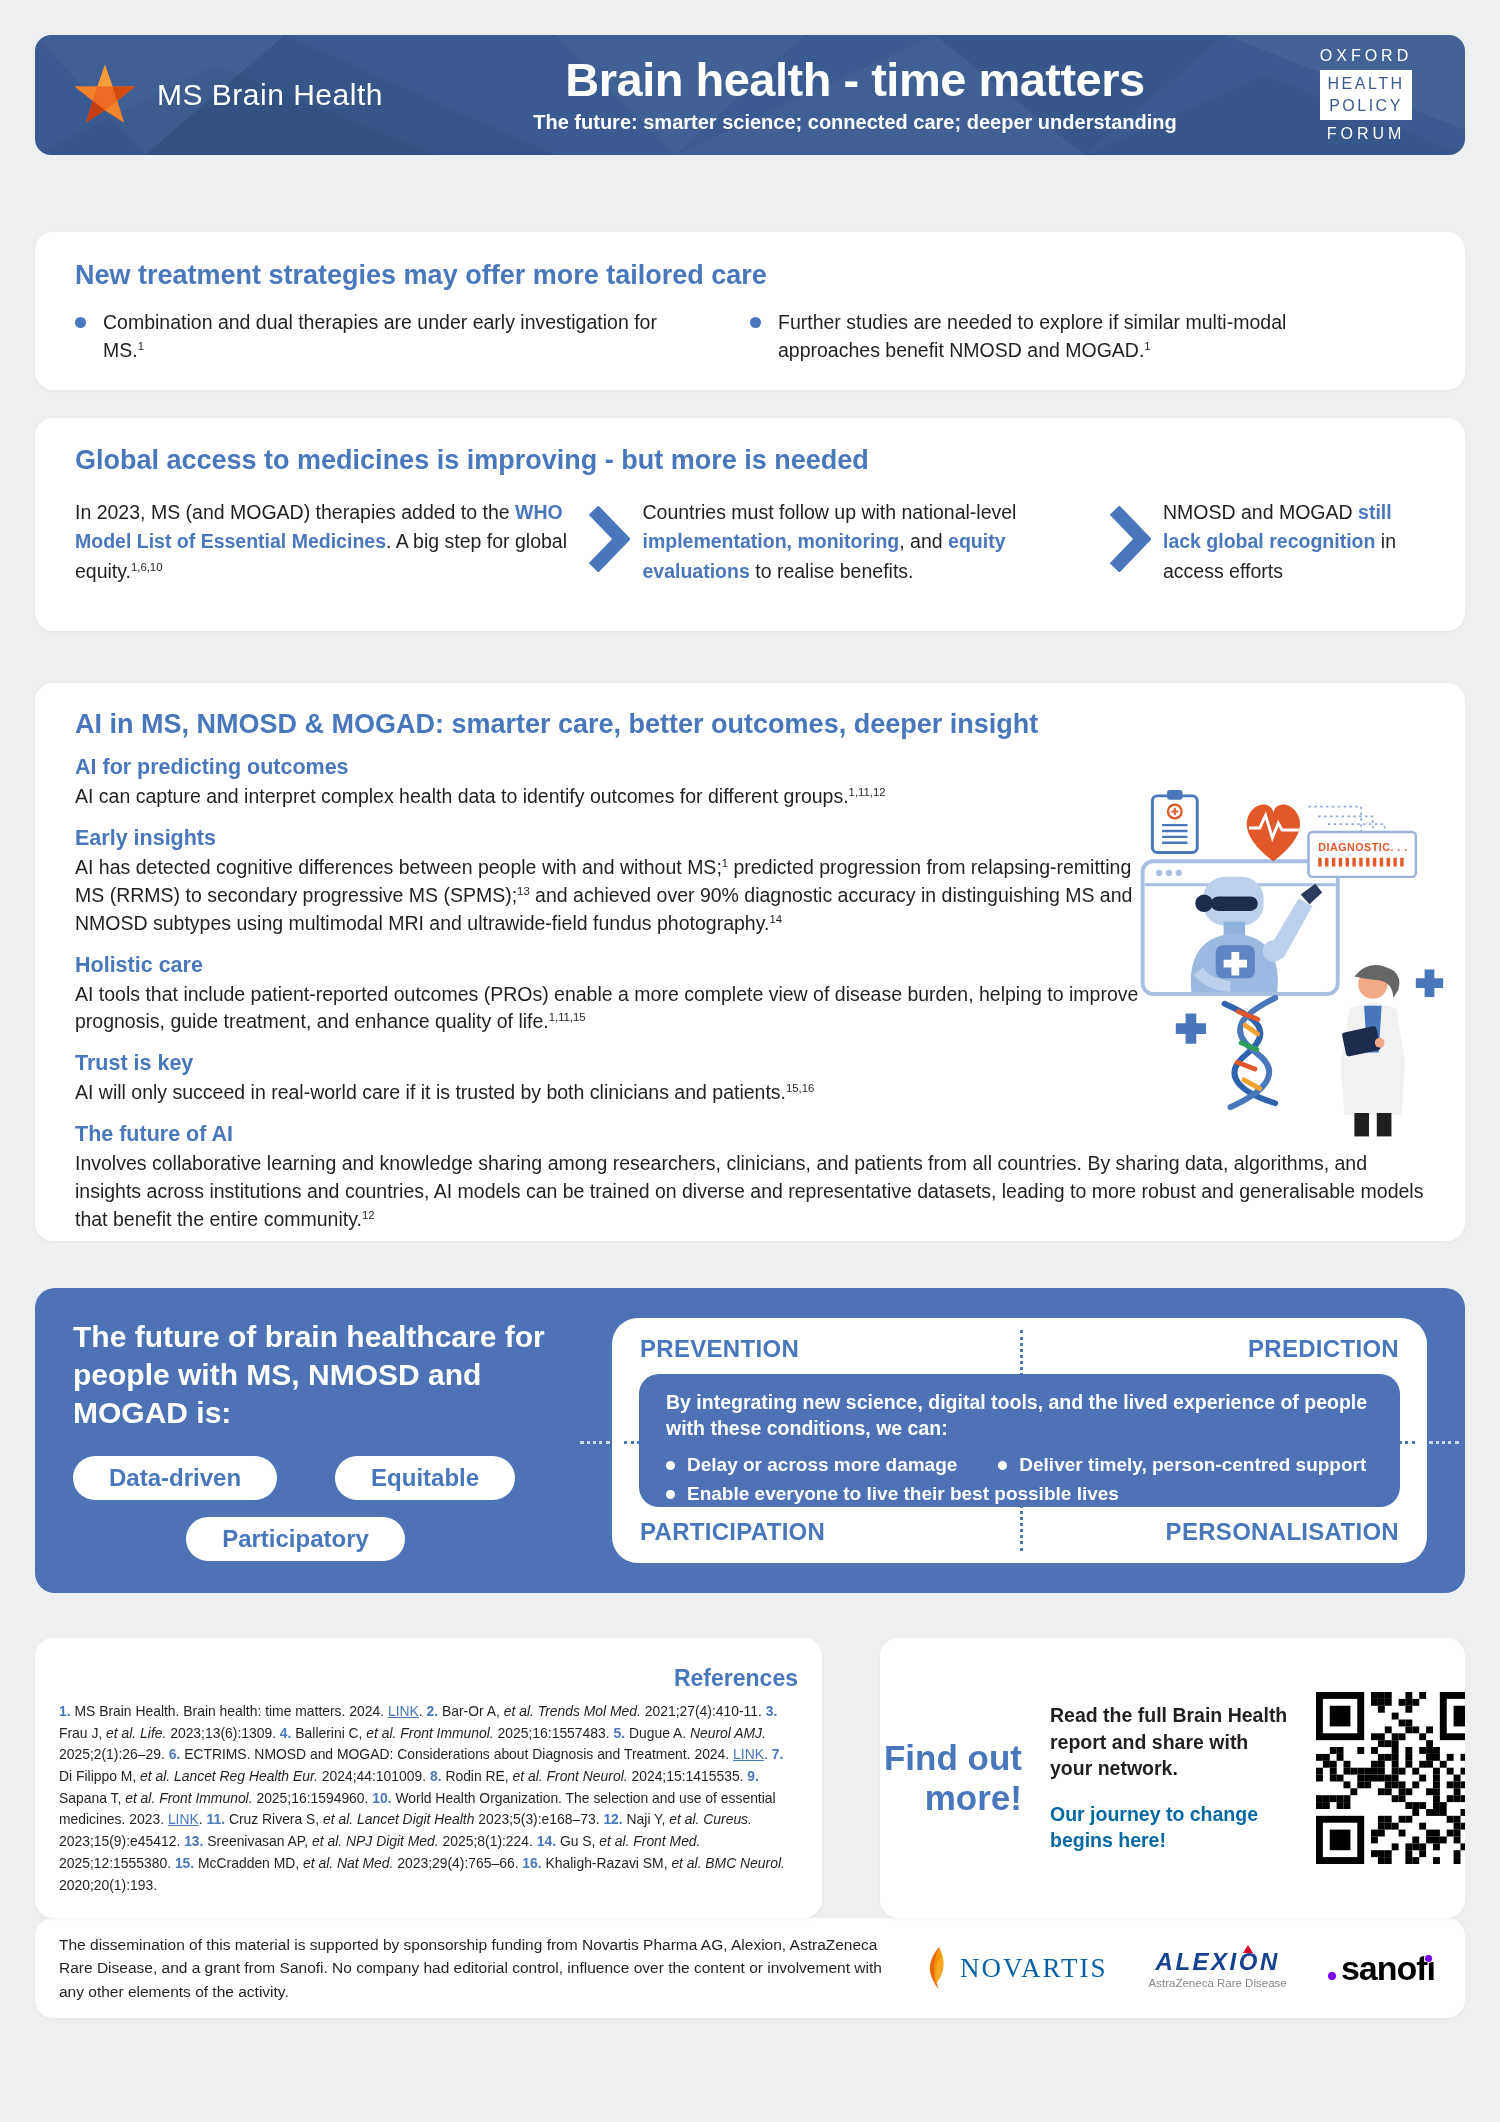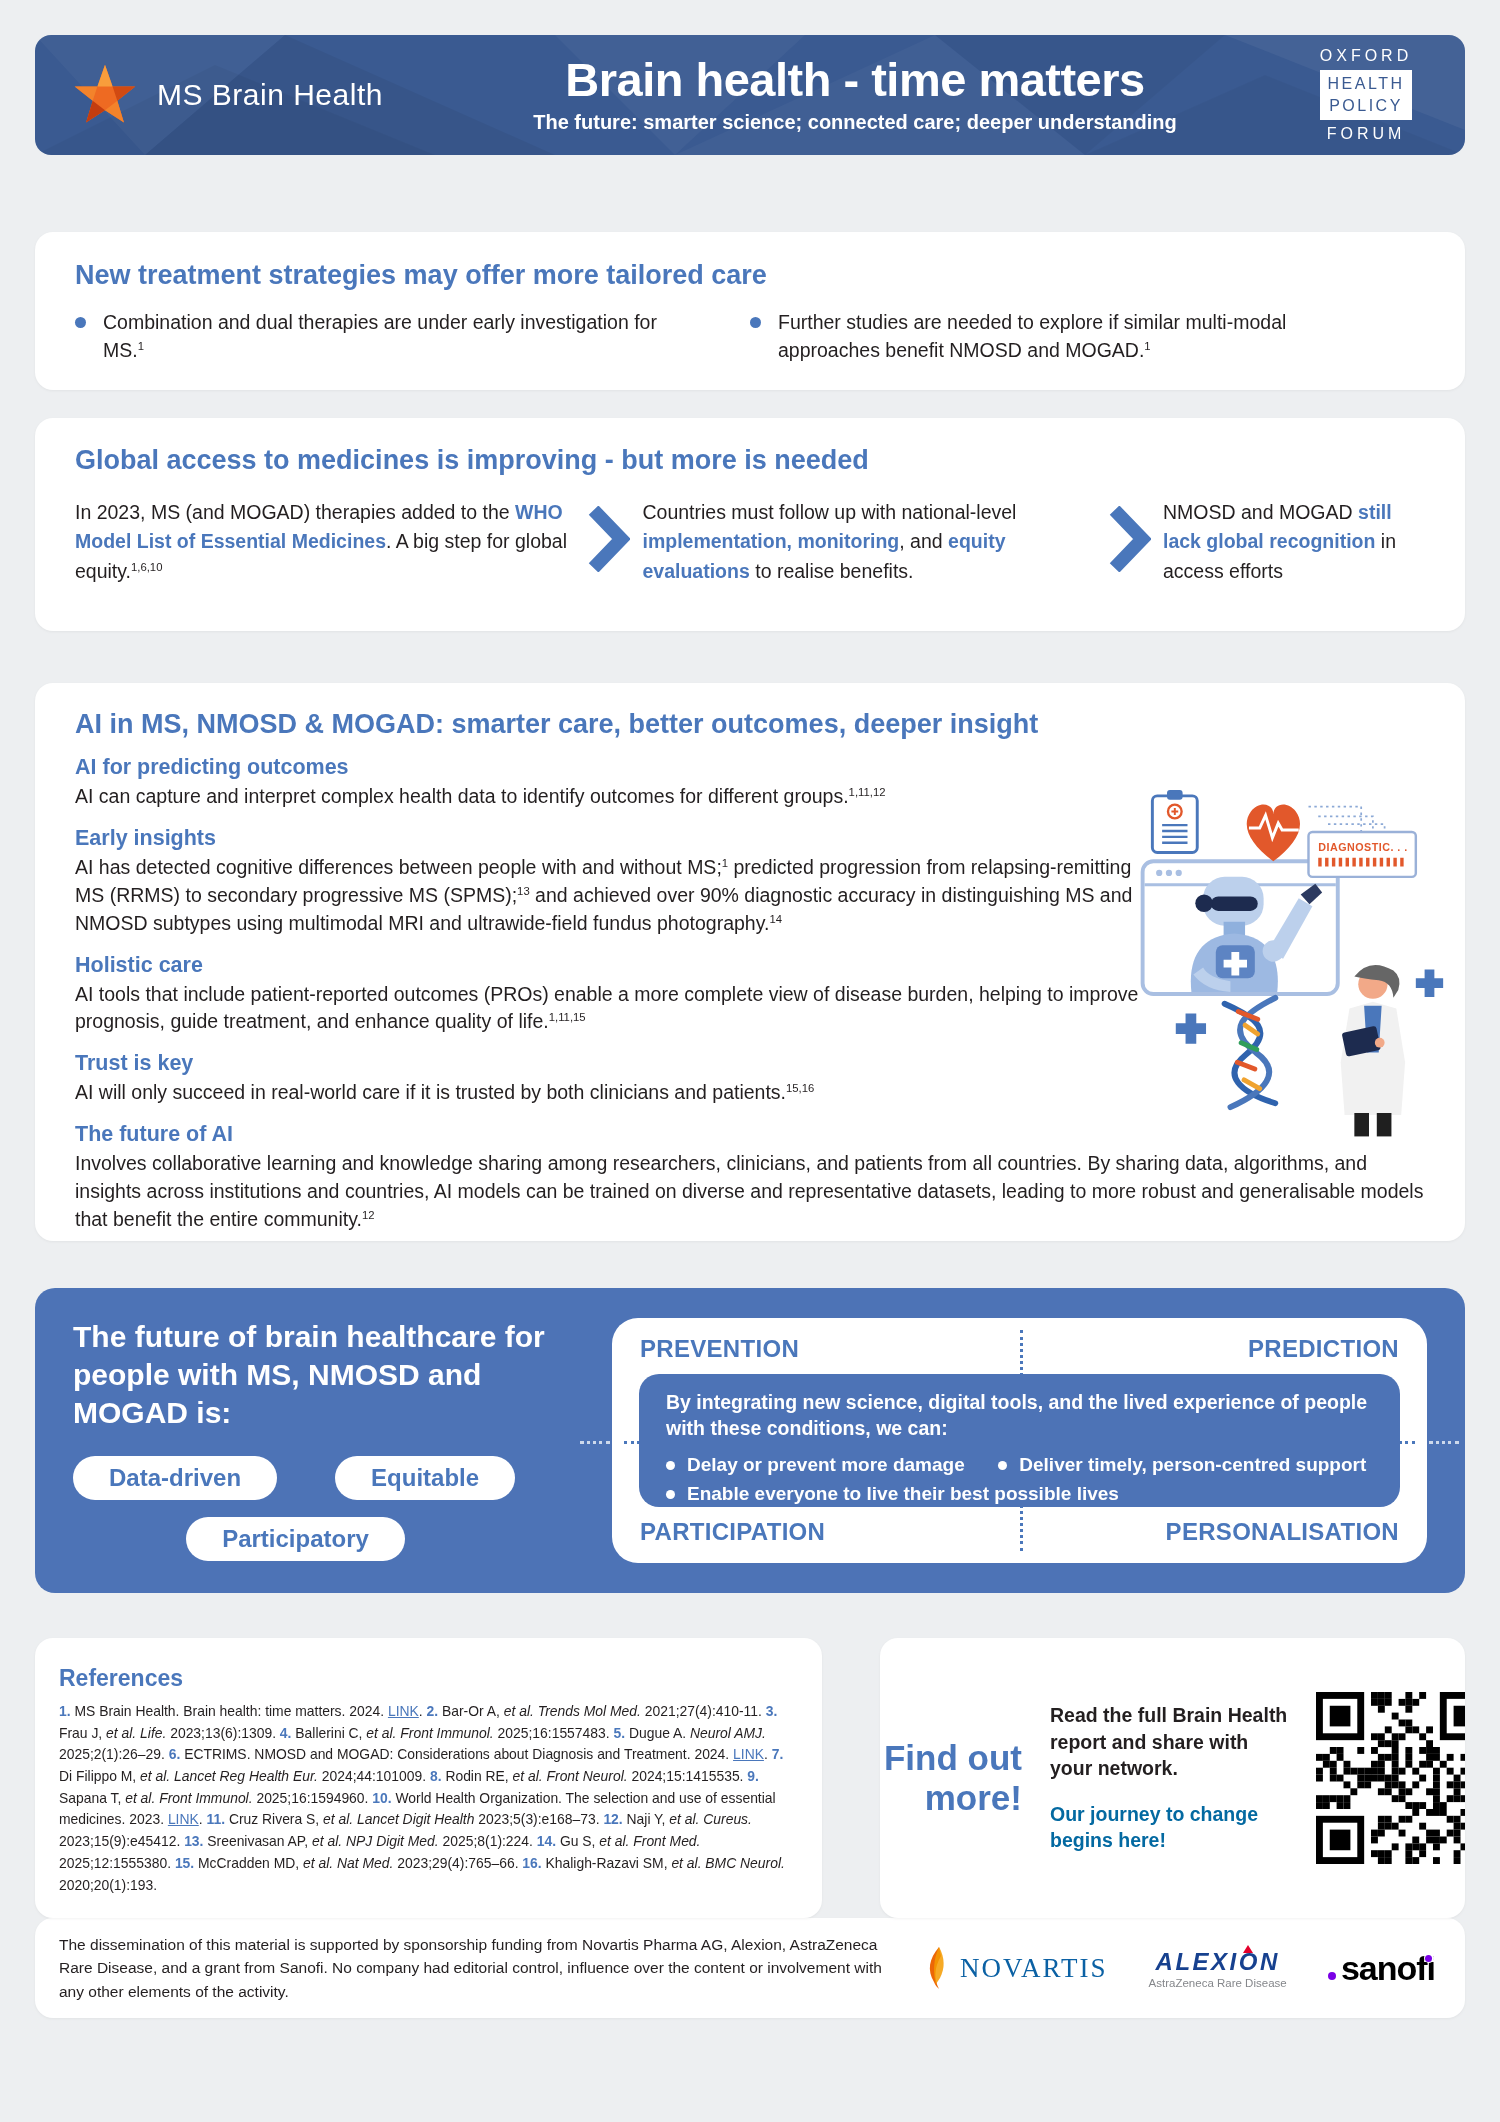--- a/index.html
+++ b/index.html
@@ -70,21 +70,21 @@
   .center-box { position:absolute; left:27px; right:27px; top:56px; bottom:56px; background:#4d73b6; border-radius:20px; color:#fff; padding:15px 27px; }
   .center-intro { font-weight:bold; font-size:19.5px; line-height:1.35; }
   .center-bullets { display:flex; flex-wrap:wrap; margin-top:10px; }
   .center-bullet { display:flex; gap:12px; font-weight:bold; font-size:19px; line-height:1.4; }
   .cb-0 { width:47%; } .cb-1 { width:53%; } .cb-2 { width:100%; margin-top:3px; }
   .wdot { width:9px; height:9px; border-radius:50%; background:#fff; margin-top:9px; flex:none; }
 
   
   .refs-row { margin-top:45px; display:flex; gap:58px; }
   .refs-card { width:787px; height:280px; padding:27px 24px; flex:none; }
-  .refs-heading { color:#4a77bb; font-size:23px; font-weight:bold; margin:0; }
+  .refs-heading { color:#4a77bb; font-size:23px; font-weight:bold; margin:0;text-align:right; }
   .refs-text { margin-top:9px; font-size:13.9px; line-height:1.56; }
   .find-card { flex:1; height:280px; display:flex; align-items:center; justify-content:center; gap:28px; padding:20px 28px; }
   .find-title { color:#4a77bb; font-weight:bold; font-size:35px; line-height:1.15; width:165px; text-align:right; flex:none; }
   .find-text { width:238px; flex:none; }
   .find-main { font-weight:bold; font-size:19.5px; line-height:1.35; }
   .find-cta { margin-top:20px; color:#0369a1; font-weight:bold; font-size:19.5px; line-height:1.35; }
   .qr { width:172px; height:172px; flex:none; }
 
   
   .footer { height:100px; display:flex; align-items:center; gap:30px; padding:16px 30px 16px 24px; }
@@ -280,21 +280,21 @@
       <div class="quad-line-h"></div>
       <div class="quad-label quad-tl">PREVENTION</div>
       <div class="quad-label quad-tr">PREDICTION</div>
       <div class="quad-label quad-bl">PARTICIPATION</div>
       <div class="quad-label quad-br">PERSONALISATION</div>
       <div class="center-box">
         <div class="center-intro">By integrating new science, digital tools, and the lived experience of people with these conditions, we can:</div>
         <div class="center-bullets">
           <div class="center-bullet cb-0">
             <span class="wdot"></span>
-            <span>Delay or prevent more damage</span>
+            <span>Delay or across more damage</span>
           </div>
           <div class="center-bullet cb-1">
             <span class="wdot"></span>
             <span>Deliver timely, person-centred support</span>
           </div>
           <div class="center-bullet cb-2">
             <span class="wdot"></span>
             <span>Enable everyone to live their best possible lives</span>
           </div>
         </div>

